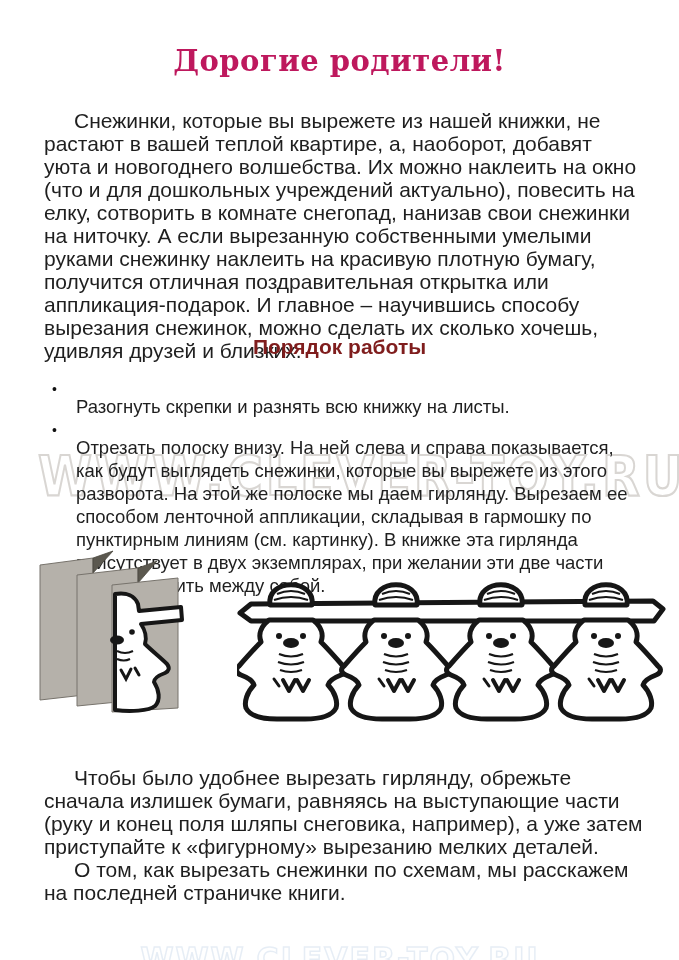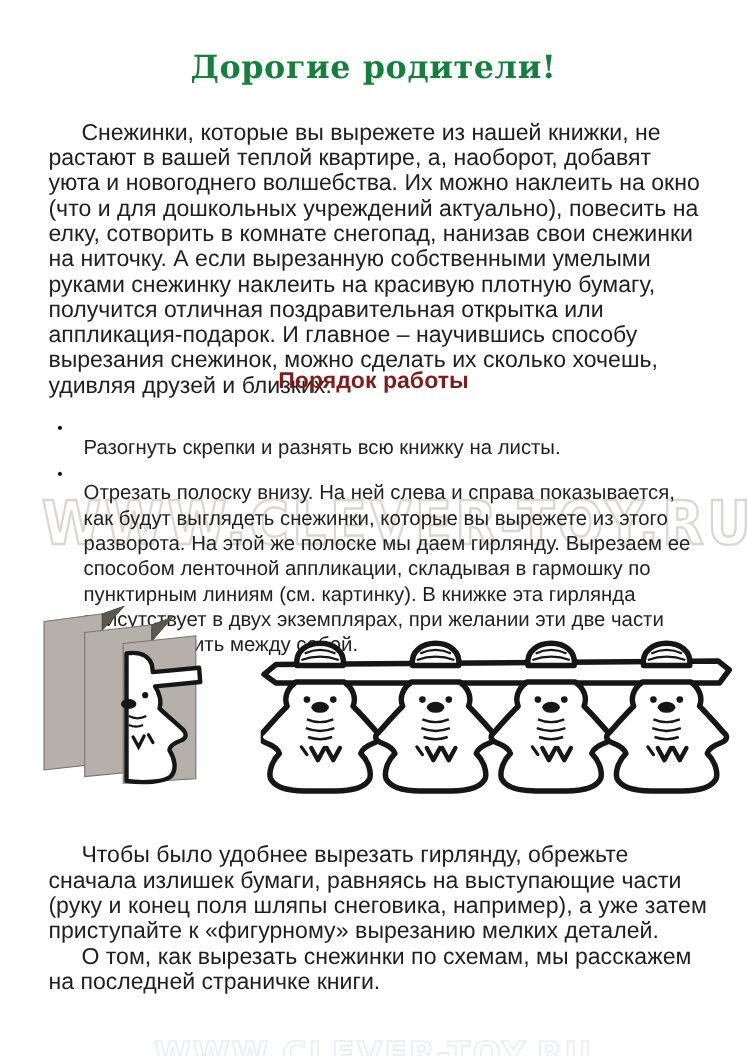--- a/index.html
+++ b/index.html
@@ -20,21 +20,21 @@
     color:var(--text);
     margin:0 auto;
   }
   .title{
     position:absolute;left:0;top:44px;width:679px;
     text-align:center;
     font-family:"DejaVu Serif", serif;
     font-weight:bold;
     font-size:29px;
     letter-spacing:0.5px;
-    color:#15803d;
+    color:#be185d;
     z-index:2;
   }
   .para{
     position:absolute;left:44px;width:600px;
     font-size:21px;line-height:23px;
     text-indent:30px;
     z-index:2;
   }
   .para-intro{top:109px;}
   .section-heading{

